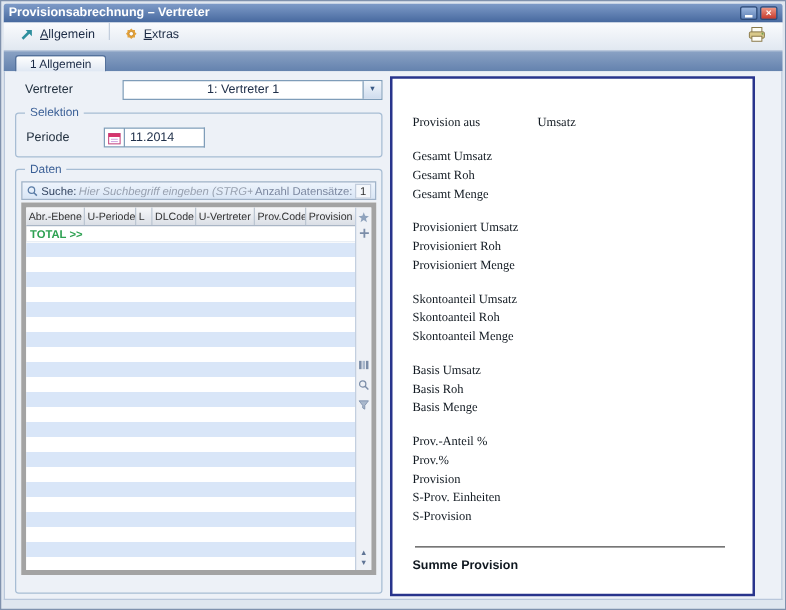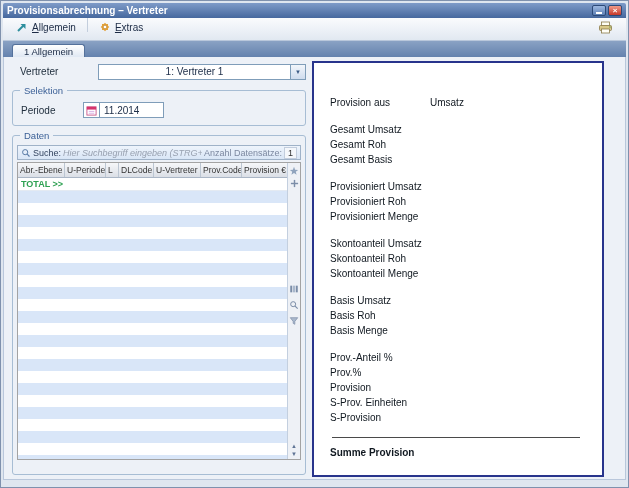--- a/index.html
+++ b/index.html
@@ -66,21 +66,21 @@
   .search-row { height:15px; margin:9px 4px 0 4px; border:1px solid #9fb2c8;
     background:linear-gradient(#eef4fc,#d9e6f6); display:flex; align-items:center;
     font-size:9px; padding:0 3px; gap:2px; }
   .search-lbl { color:#33445f; }
   .search-input { flex:1; min-width:0; border:none; background:transparent; font-size:9px;
     font-family:"Liberation Sans", sans-serif; color:#33445f; outline:none; }
   .search-input::placeholder { color:#98a1b0; font-style:italic; }
   .count-lbl { color:#7c88a0; white-space:nowrap; }
   .count-val { background:#f4f7fb; border:1px solid #c2cddd; padding:0 3px; color:#333; }
 
-  .grid { margin:2px 4px 0 4px; border:1px solid #a3a3a3; height:298px; background:#fff; display:flex; }
+  .grid { margin:2px 4px 0 4px; border:4px solid #a3a3a3; height:298px; background:#fff; display:flex; }
   .grid-main { flex:1; display:flex; flex-direction:column; min-width:0; }
   .header-row { display:flex; height:15px; background:linear-gradient(#f6f7f9,#dbdfe6);
     border-bottom:1px solid #aab6c6; }
   .hcell { font-size:8.5px; color:#333; padding:2px 2px 0; border-right:1px solid #bcc6d2;
     overflow:hidden; white-space:nowrap; }
   .c0{width:47px}.c1{width:41px}.c2{width:13px}.c3{width:35px}.c4{width:47px}.c5{width:41px}
   .c6{flex:1; text-align:right; border-right:none;}
   .total-row { height:13px; font-size:9px; font-weight:bold; color:#2ea152;
     padding:1px 0 0 3px; border-bottom:1px solid #e4eaf2; }
   .rows { flex:1; background:repeating-linear-gradient(to bottom,#d9e6f8 0 12px,#ffffff 12px 24px); }
@@ -89,21 +89,21 @@
     display:flex; flex-direction:column; align-items:center; position:relative; }
   .side-ico { width:11px; height:11px; margin-top:2px; display:flex; align-items:center; justify-content:center; }
   .side-mid { position:absolute; top:118px; left:0; right:0; display:flex; flex-direction:column; align-items:center; gap:3px; }
   .side-bottom { position:absolute; bottom:2px; left:0; right:0; display:flex; flex-direction:column; align-items:center; gap:2px; }
   .arrow { font-size:6px; color:#5f7495; line-height:6px; }
 
   
   .summary { position:absolute; left:308px; top:4px; width:292px; height:416px;
     border:2px solid #28348c; background:#fff; font-size:10px; color:#101820; }
   .sum-inner { padding:30px 12px 0 16px; }
-  .line { height:15px; display:flex; align-items:flex-end; }
+  .line { height:15px; display:flex; align-items:flex-start;font-family:Liberation Serif, serif; }
   .line .l { width:100px; }
   .group { margin-top:12px; }
   .sum-hr { border:none; border-top:1px solid #4a4a4a; margin:14px 10px 9px 2px; }
   .summe { font-weight:bold; height:15px; }
 </style>
 </head>
 <body>
 
 <div class="window">
 
@@ -254,21 +254,21 @@
         </div>
 
         <div class="group">
           <div class="line">
               <span class="l">Gesamt Umsatz</span>
             </div>
           <div class="line">
               <span class="l">Gesamt Roh</span>
             </div>
           <div class="line">
-              <span class="l">Gesamt Basis</span>
+              <span class="l">Gesamt Menge</span>
             </div>
         </div>
 
         <div class="group">
           <div class="line">
               <span class="l">Provisioniert Umsatz</span>
             </div>
           <div class="line">
               <span class="l">Provisioniert Roh</span>
             </div>

